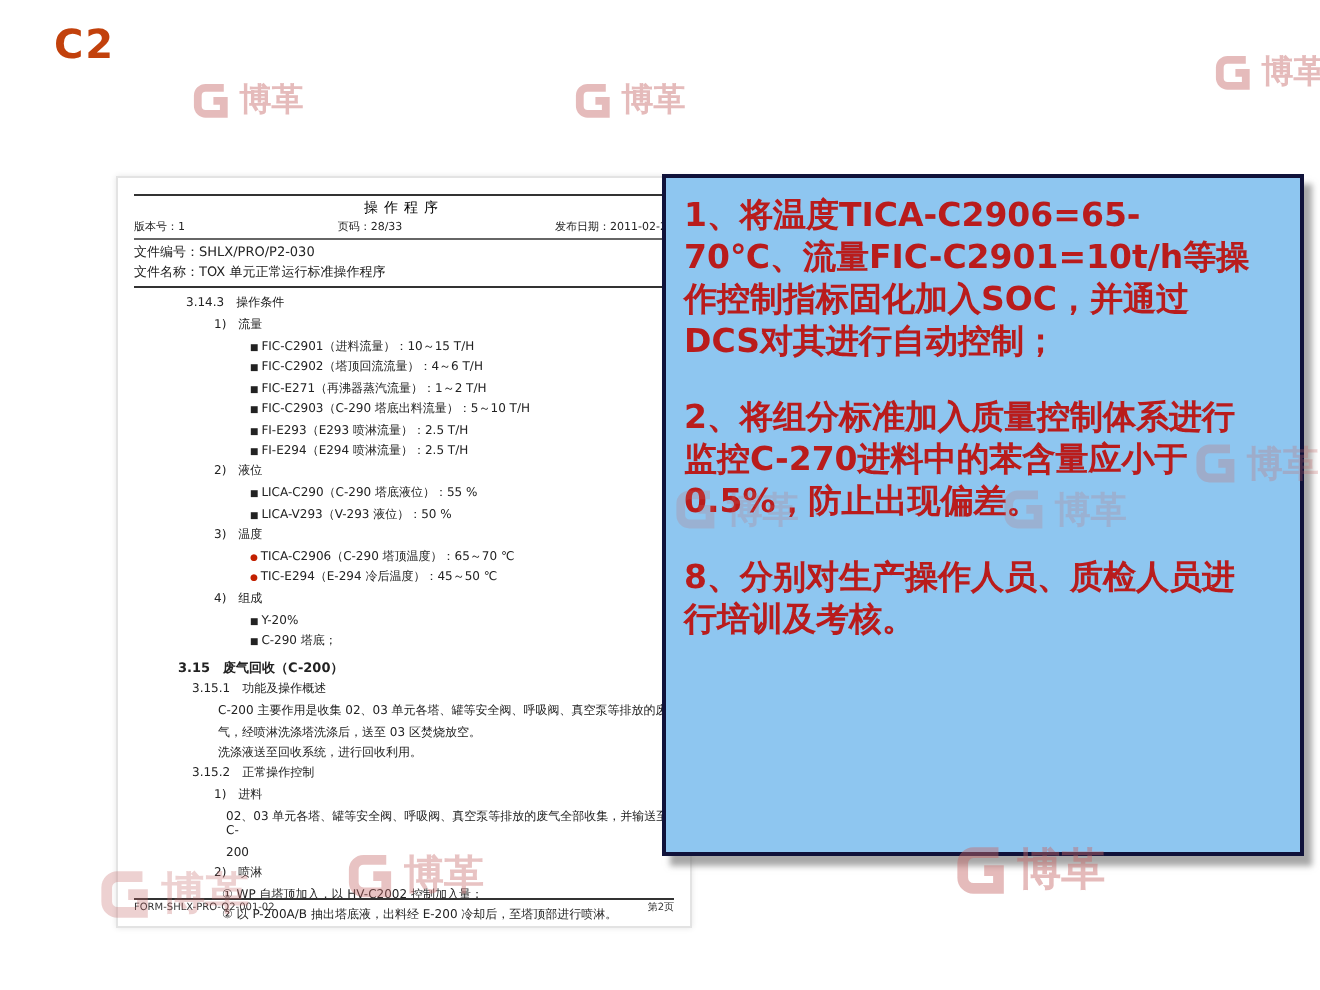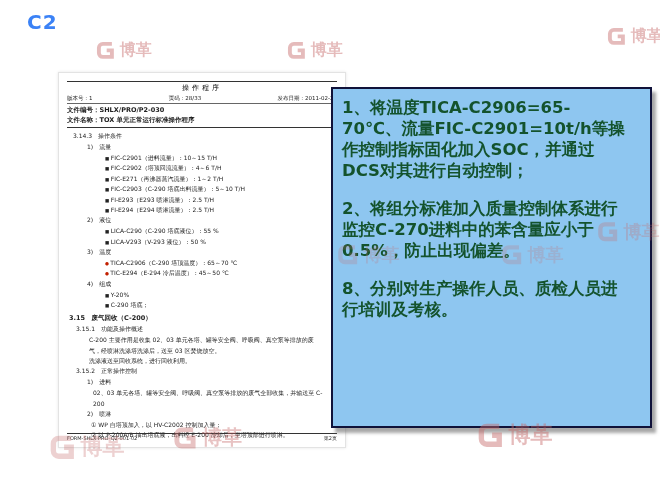--- a/index.html
+++ b/index.html
@@ -1,53 +1,53 @@
 <!DOCTYPE html>
 <html><head>
 <meta charset="utf-8">
 <style>
   html,body{margin:0;padding:0;background:#fff;}
   .slide{position:relative;width:660px;height:495px;background:#ffffff;overflow:hidden;
          font-family:"DejaVu Sans",sans-serif;color:#111;}
 
   
   .title{position:absolute;left:27px;top:10px;display:flex;gap:34px;
-         font-size:20px;font-weight:bold;color:#3b82f6;letter-spacing:1px;}
+         font-size:20px;font-weight:bold;color:#c2410c;letter-spacing:1px;}
 
   
-  .doc{position:absolute;left:58px;top:72px;width:288px;height:376px;box-sizing:border-box;
+  .doc{position:absolute;left:58px;top:88px;width:288px;height:376px;box-sizing:border-box;
        background:#fff;border:1px solid #e3e3e3;box-shadow:0 0 3px rgba(0,0,0,.10);
        padding:7px 8px;font-size:6px;line-height:1.15;color:#222;}
   .rule{border-top:1.5px solid #333;margin:1px 0;}
   .rule.thin{border-top:0.5px solid #666;}
   .doc-title{text-align:center;font-size:7px;letter-spacing:3px;margin:2px 0 3px;color:#000;}
   .meta{display:flex;justify-content:space-between;font-size:5.5px;margin:1px 0 2px;}
-  .docnum{font-weight:bold;font-size:6.5px;margin:3px 0 1px;}
-  .docname{font-weight:bold;font-size:6.5px;margin:2px 0 3px;}
-  .doc-body{margin-top:5px;}
+  .docnum{font-weight:normal;font-size:6.5px;margin:3px 0 1px;}
+  .docname{font-weight:normal;font-size:6.5px;margin:2px 0 3px;}
+  .doc-body{margin-top:5px;margin-left:20px;}
   .t1{margin:0 0 4px 6px;}
   .t2{margin:0 0 4px 20px;}
   .li{margin:0 0 3.5px 38px;}
   .li::before{content:"■ ";font-size:4.5px;color:#222;}
   .lir{margin:0 0 3.5px 38px;}
   .lir::before{content:"● ";font-size:4.5px;color:#c22000;}
   .bd{font-weight:bold;font-size:6.5px;margin:6px 0 4px 2px;}
   .sub{margin:0 0 4px 9px;}
   .p1{margin:0 0 3.5px 22px;}
   .p2{margin:0 0 3.5px 26px;}
   .ci{margin:0 0 3.5px 24px;}
   .doc-footer{position:absolute;left:8px;right:8px;bottom:5px;border-top:1.5px solid #333;
               display:flex;justify-content:space-between;font-size:5px;padding-top:2px;color:#333;}
 
   
   .callout{position:absolute;left:331px;top:87px;width:321px;height:341px;box-sizing:border-box;
            background:#8ec6f0;border:2.5px solid #10123a;
            box-shadow:4px 5px 3px rgba(110,110,110,.6);
            padding:9px 9px 0 9px;}
-  .callout p{margin:0 16px 17px 0;font-size:16.5px;line-height:1.27;font-weight:bold;color:#14532d;}
+  .callout p{margin:0 16px 17px 0;font-size:16.5px;line-height:1.27;font-weight:bold;color:#b91c1c;}
 
   
   .wm{position:absolute;display:flex;align-items:center;gap:4px;color:#c76a6a;
       font-weight:bold;pointer-events:none;white-space:nowrap;}
   .wm svg{width:1.3em;height:1.3em;display:block;}
 </style>
 </head>
 <body>
 
 <div class="slide">

